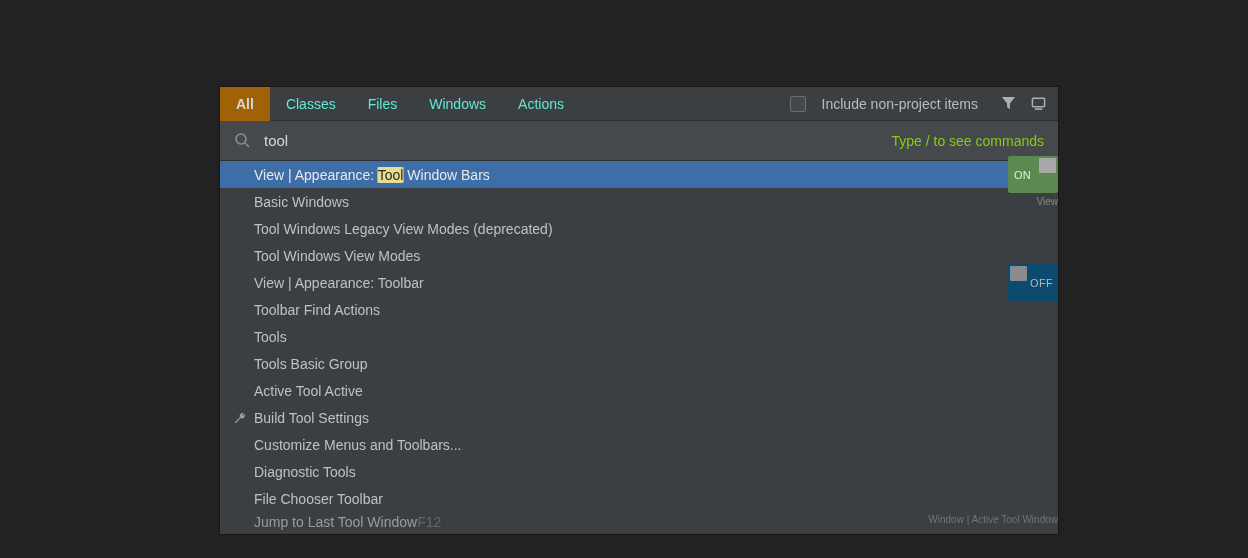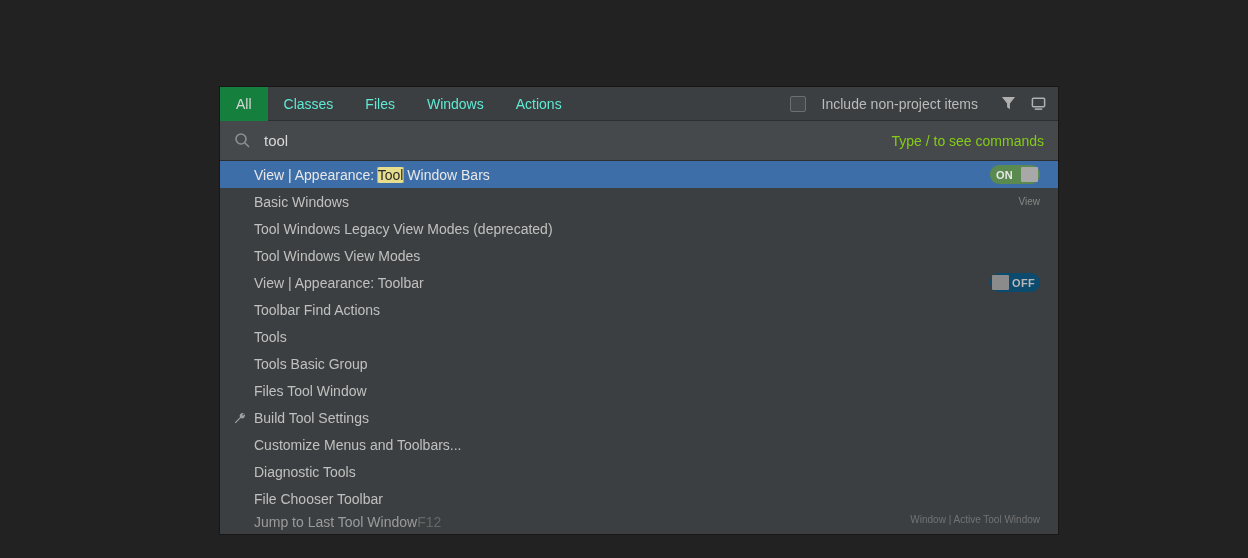--- a/index.html
+++ b/index.html
@@ -28,22 +28,23 @@
   }
   .tab {
     padding: 0 16px;
     height: 34px;
     line-height: 34px;
     color: #5eead4;
     cursor: pointer;
     font-size: 14px;
   }
   .tab.active {
-    background: #15803d;
+    background: #a16207;
     color: #d6d6d6;
+    font-weight: bold;
   }
   .tabbar-spacer { flex: 1; }
   .include-box {
     display: flex;
     align-items: center;
     gap: 16px;
     padding-right: 10px;
   }
   .checkbox {
     width: 16px; height: 16px;
@@ -88,21 +89,21 @@
     white-space: nowrap;
   }
   .results {
     background: #3c3f41;
   }
   .result-row {
     display: flex;
     align-items: center;
     height: 27px;
     padding-left: 34px;
-    padding-right: 18px;
+    padding-right: 0;
     color: #c0c0c0;
     position: relative;
   }
   .result-row.selected {
     background: #3e6ea8;
     color: #e8e8e8;
   }
   .result-icon {
     position: absolute;
     left: 12px;
@@ -122,25 +123,25 @@
     padding: 0 0px;
     outline: 1px solid #c2ad3a;
   }
   .result-right {
     color: #888888;
     font-size: 10px;
     white-space: nowrap;
     padding-left: 10px;
   }
   .toggle {
-    width: 50px; height: 19px;
-    border-radius: 9px;
+    width: 50px; height: 37px;
+    border-radius: 2px;
     display: flex; align-items: center;
     font-size: 11px;
-    font-weight: bold;
+    font-weight: normal;
     position: relative;
     letter-spacing: 0.3px;
   }
   .toggle.on {
     background: #5a8a4f;
     color: #e8e8e8;
     justify-content: flex-start;
     padding-left: 6px;
   }
   .toggle.on::after {
@@ -247,21 +248,21 @@
 
     <div class="result-row">
       <span class="result-label">Tools</span>
     </div>
 
     <div class="result-row">
       <span class="result-label">Tools Basic Group</span>
     </div>
 
     <div class="result-row">
-      <span class="result-label">Files Tool Window</span>
+      <span class="result-label">Active Tool Active</span>
     </div>
 
     <div class="result-row">
       <span class="result-icon">
         <svg viewBox="0 0 16 16" width="14" height="14" fill="currentColor">
             <path d="M13.5 3.5a3.5 3.5 0 0 1-4.6 4.6L3 14l-1-1 5.9-5.9A3.5 3.5 0 0 1 12.5 2.5l-2 2 1 1 2-2z"></path>
           </svg>
       </span>
       <span class="result-label">Build Tool Settings</span>
     </div>

